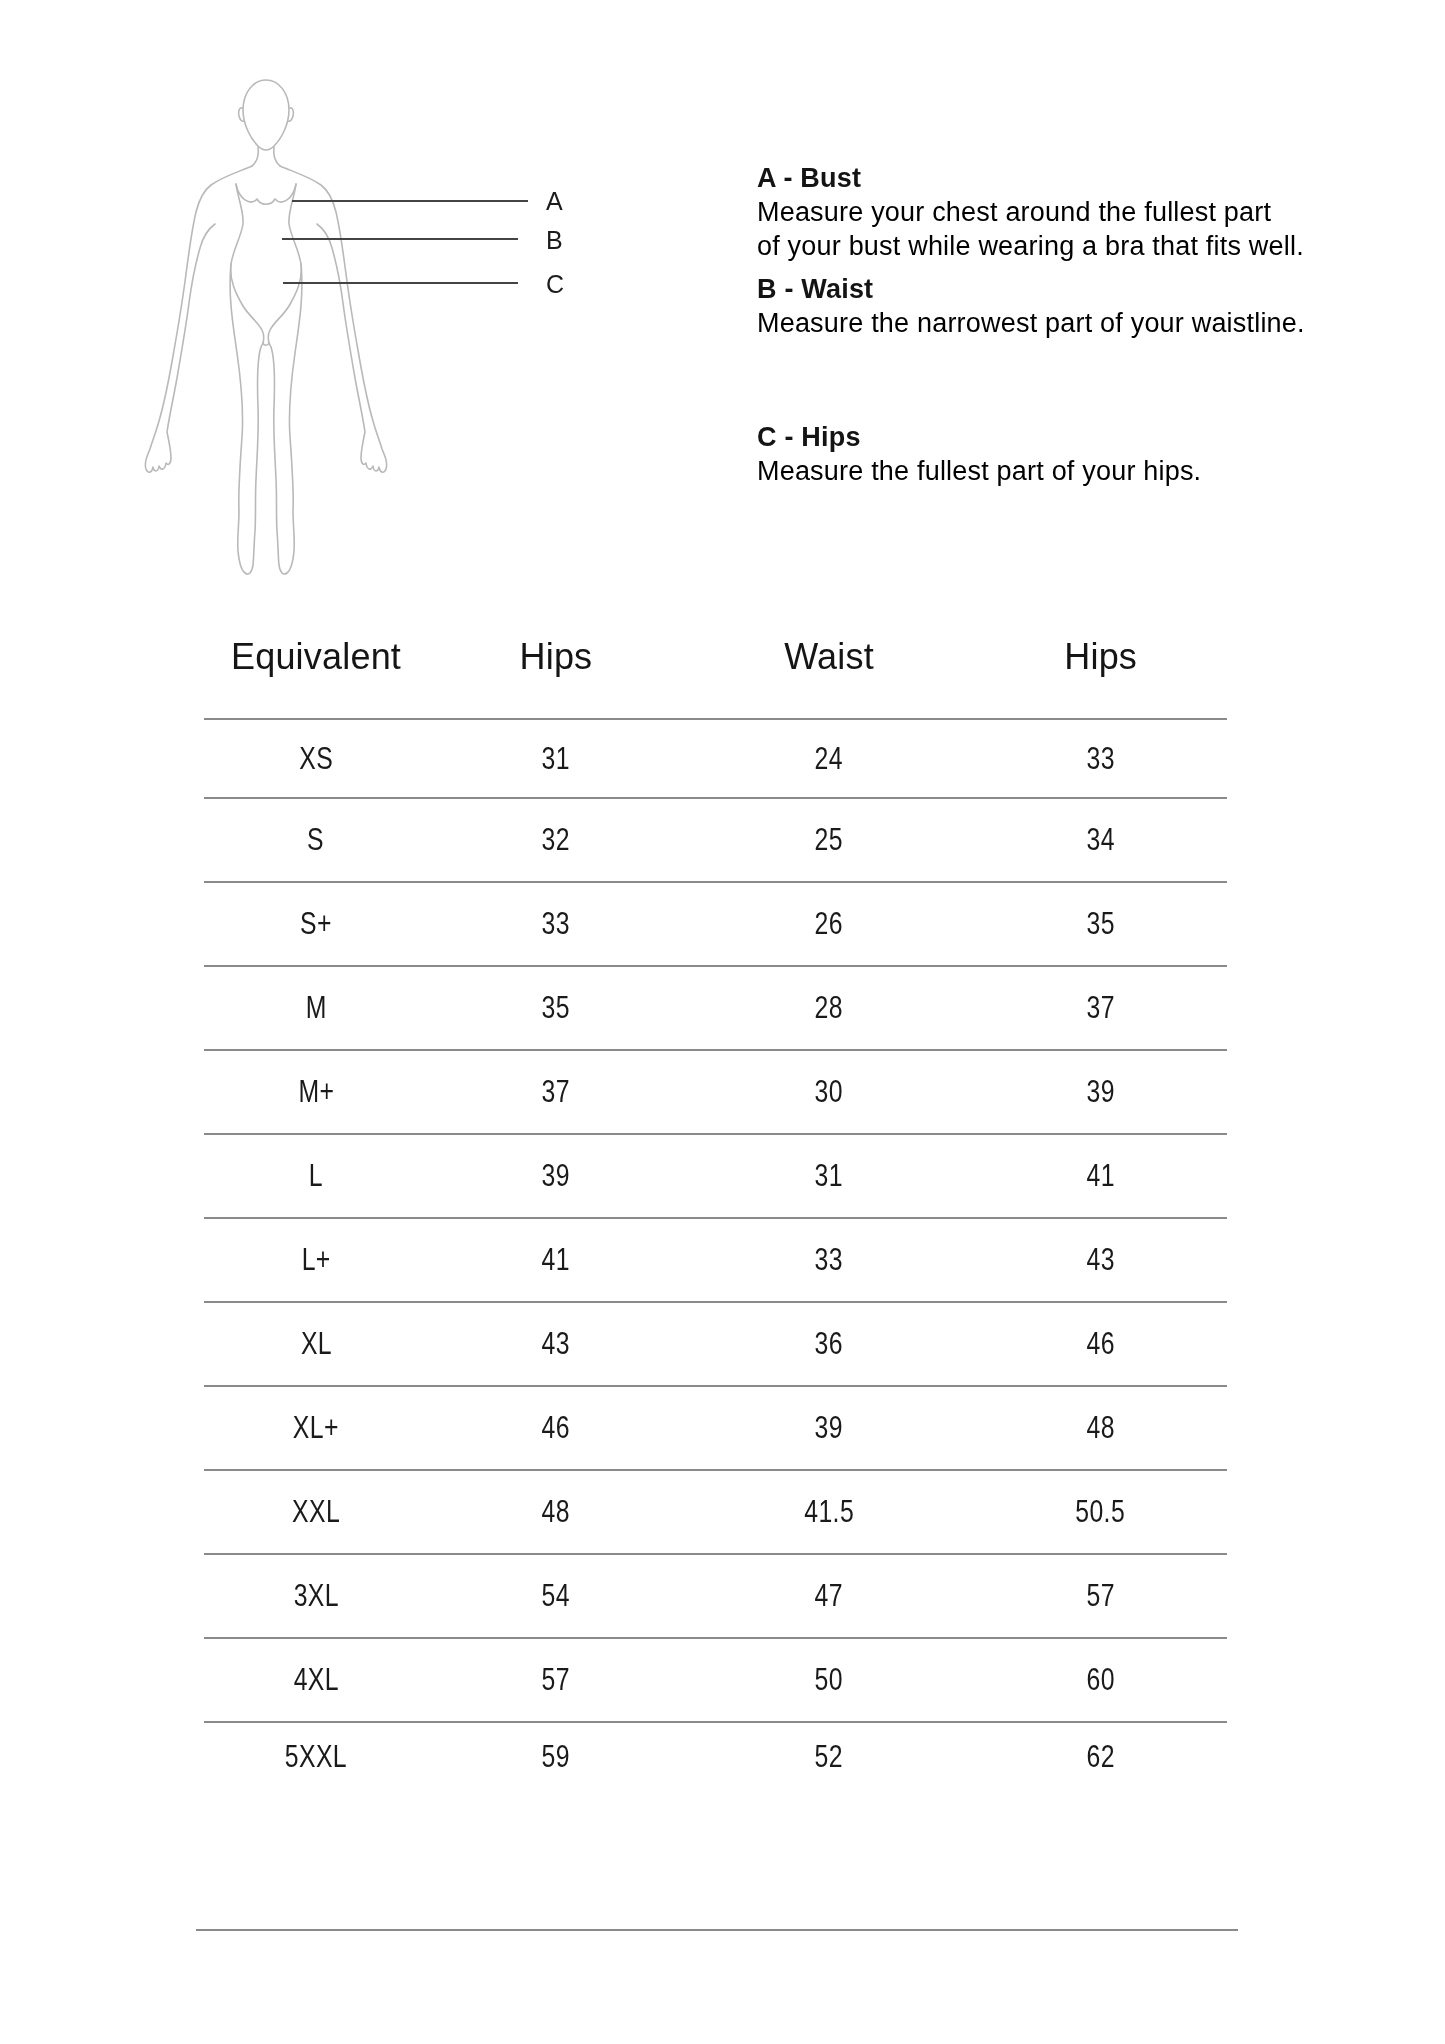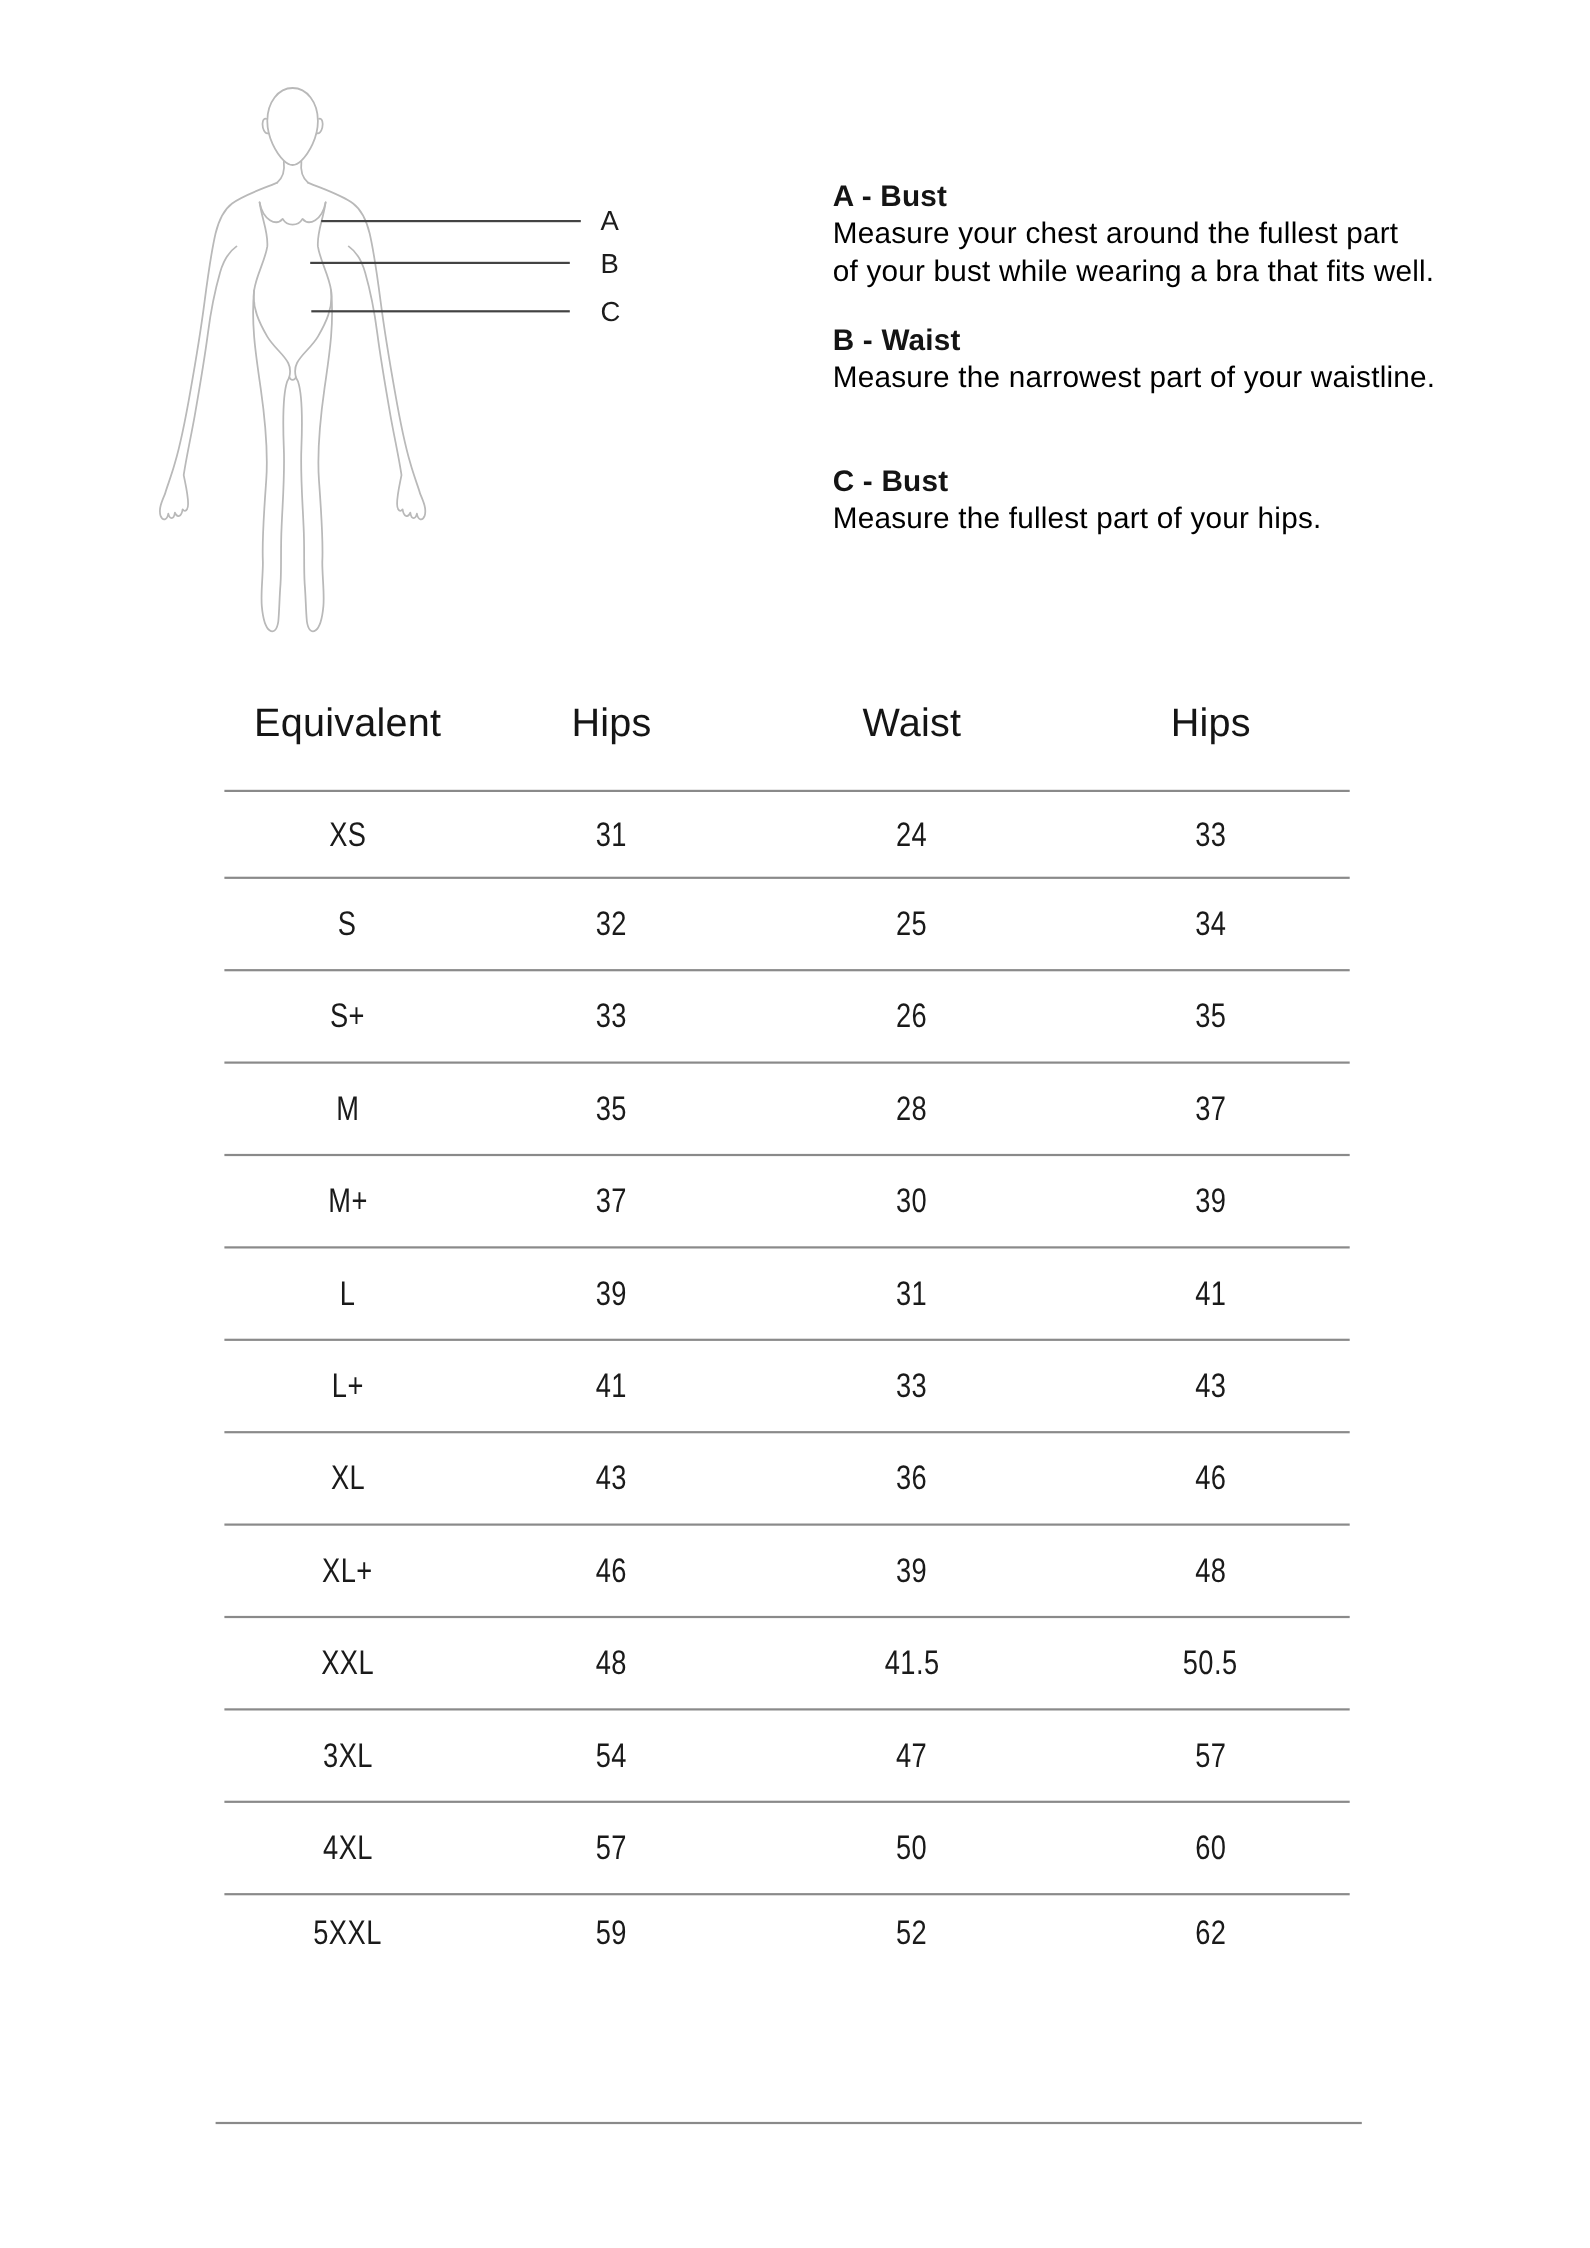--- a/index.html
+++ b/index.html
@@ -22,21 +22,21 @@
     position:absolute;left:546px;width:40px;
     font-size:25px;line-height:30px;color:#1c1c1c;
     letter-spacing:0.3px;
   }
   #label-a{top:186px;}
   #label-b{top:225px;}
   #label-c{top:269px;}
   
   .instr{position:absolute;left:757px;width:640px;}
   #instr-a{top:161px;}
-  #instr-b{top:292px;}
+  #instr-b{top:272px;}
   #instr-c{top:420px;}
   .instr-heading{
     font-size:27px;line-height:34px;font-weight:700;
     color:#141414;letter-spacing:0.2px;
   }
   .instr-line{
     font-size:27px;line-height:34px;font-weight:400;
     color:#000000;letter-spacing:0.2px;
   }
   
@@ -126,21 +126,21 @@
   <div class="instr" id="instr-a">
     <div class="instr-heading">A - Bust</div>
     <div class="instr-line">Measure your chest around the fullest part</div>
     <div class="instr-line">of your bust while wearing a bra that fits well.</div>
   </div>
   <div class="instr" id="instr-b">
     <div class="instr-heading">B - Waist</div>
     <div class="instr-line">Measure the narrowest part of your waistline.</div>
   </div>
   <div class="instr" id="instr-c">
-    <div class="instr-heading">C - Bust</div>
+    <div class="instr-heading">C - Hips</div>
     <div class="instr-line">Measure the fullest part of your hips.</div>
   </div>
 
   <div id="size-table">
     <div class="thead">
       <div class="th">Equivalent</div>
       <div class="th">Hips</div>
       <div class="th">Waist</div>
       <div class="th">Hips</div>
     </div>

